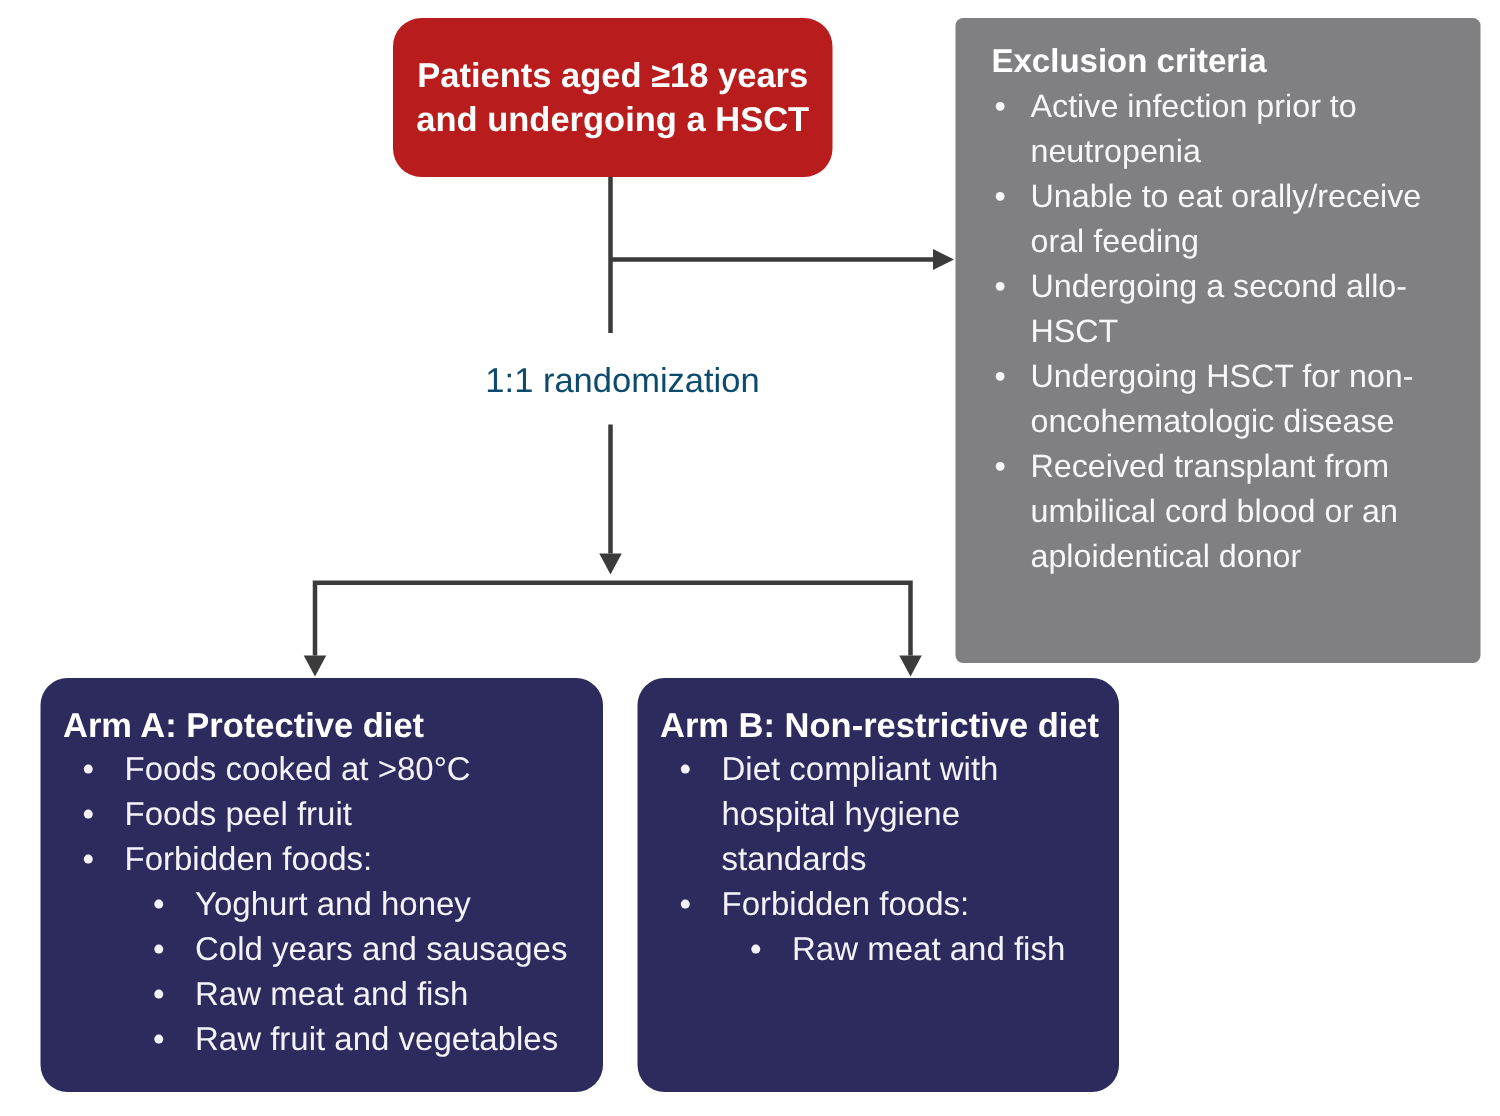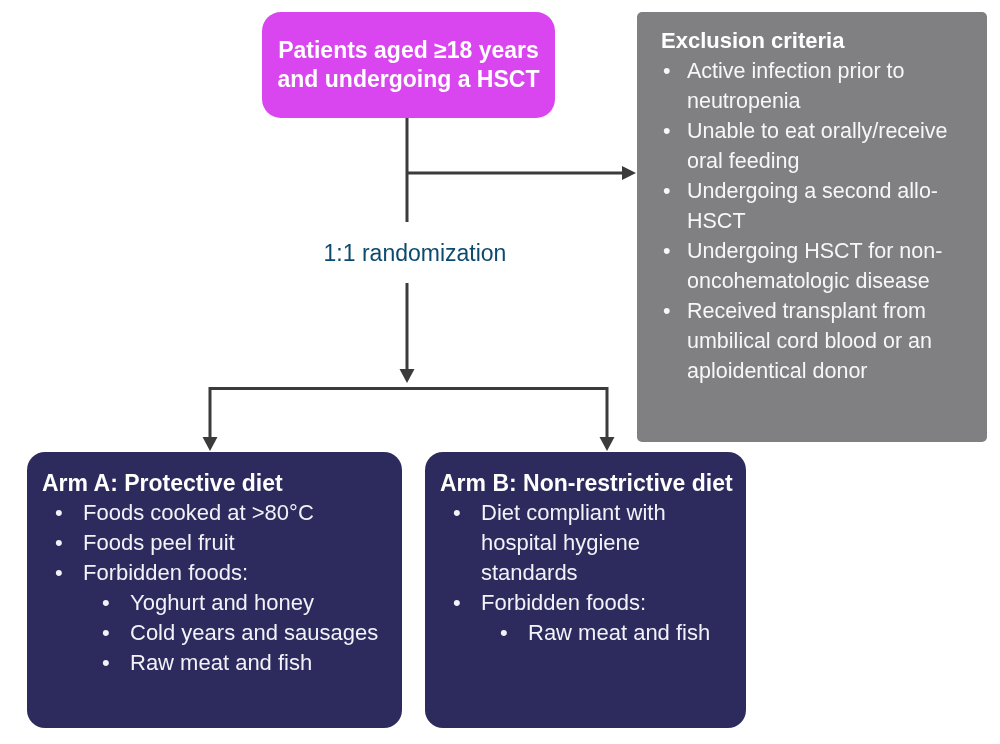--- a/index.html
+++ b/index.html
@@ -14,21 +14,21 @@
   svg.connectors {
     position: absolute; left: 0; top: 0; width: 1000px; height: 744px;
     pointer-events: none;
   }
 
   .box { position: absolute; color: #ffffff; }
 
   
   .box.blue {
     left: 262px; top: 12px; width: 293px; height: 106px;
-    background: #d946ef;
+    background: #b91c1c;
     border-radius: 19px;
     display: flex; align-items: center; justify-content: center;
     text-align: center;
     font-weight: bold; font-size: 23px; line-height: 29px;
     padding: 0 14px;
   }
 
   
   .box.gray {
     left: 637px; top: 12px; width: 350px; height: 430px;
@@ -111,20 +111,21 @@
   <div class="box navy arm-a">
     <div class="box-title">Arm A: Protective diet</div>
     <ul>
       <li><span>Foods cooked at &gt;80°C</span></li>
       <li><span>Foods peel fruit</span></li>
       <li><span>Forbidden foods:</span>
         <ul class="sub">
           <li><span>Yoghurt and honey</span></li>
           <li><span>Cold years and sausages</span></li>
           <li><span>Raw meat and fish</span></li>
+          <li><span>Raw fruit and vegetables</span></li>
         </ul>
       </li>
     </ul>
   </div>
 
   <div class="box navy arm-b">
     <div class="box-title">Arm B: Non-restrictive diet</div>
     <ul>
       <li><span>Diet compliant with hospital hygiene standards</span></li>
       <li><span>Forbidden foods:</span>

